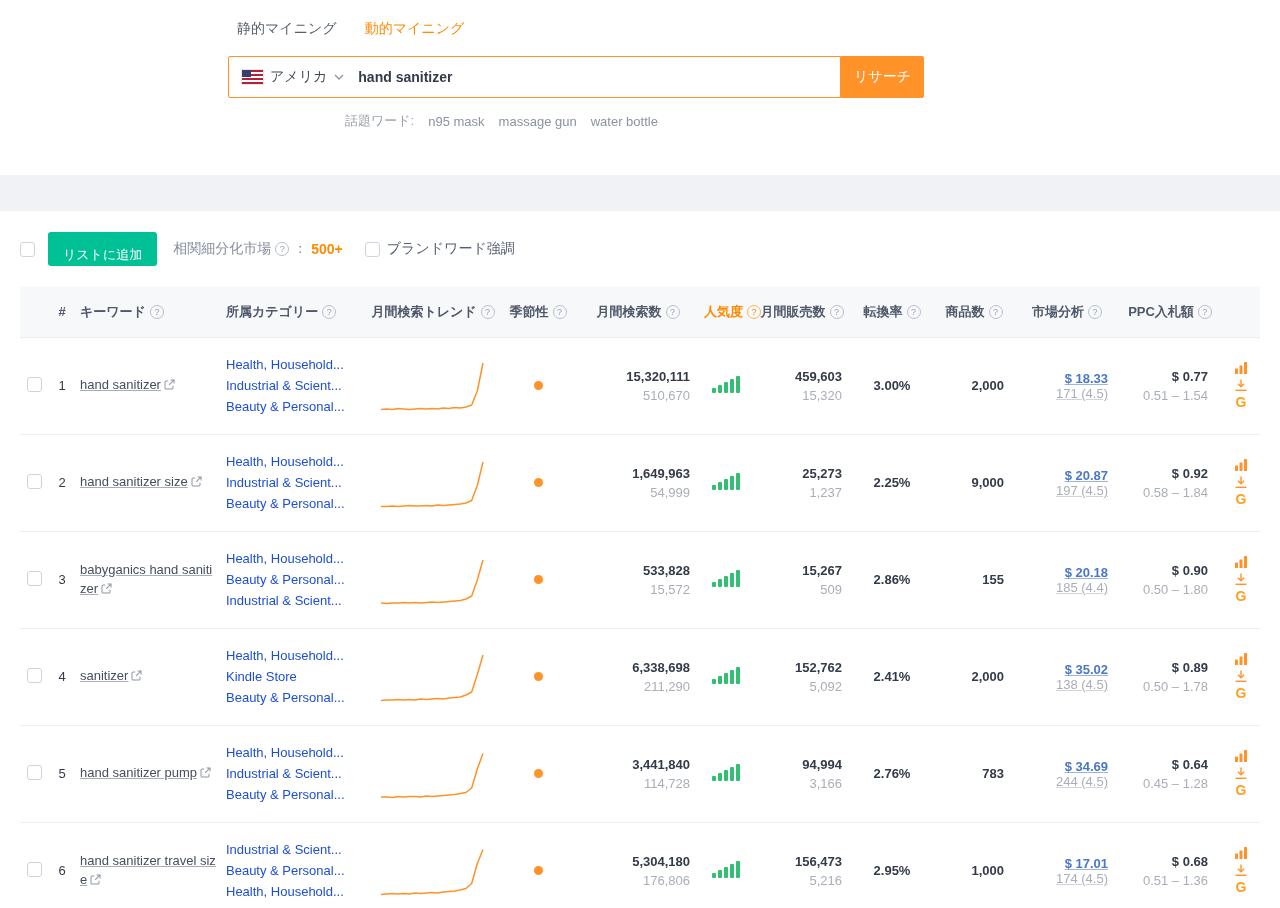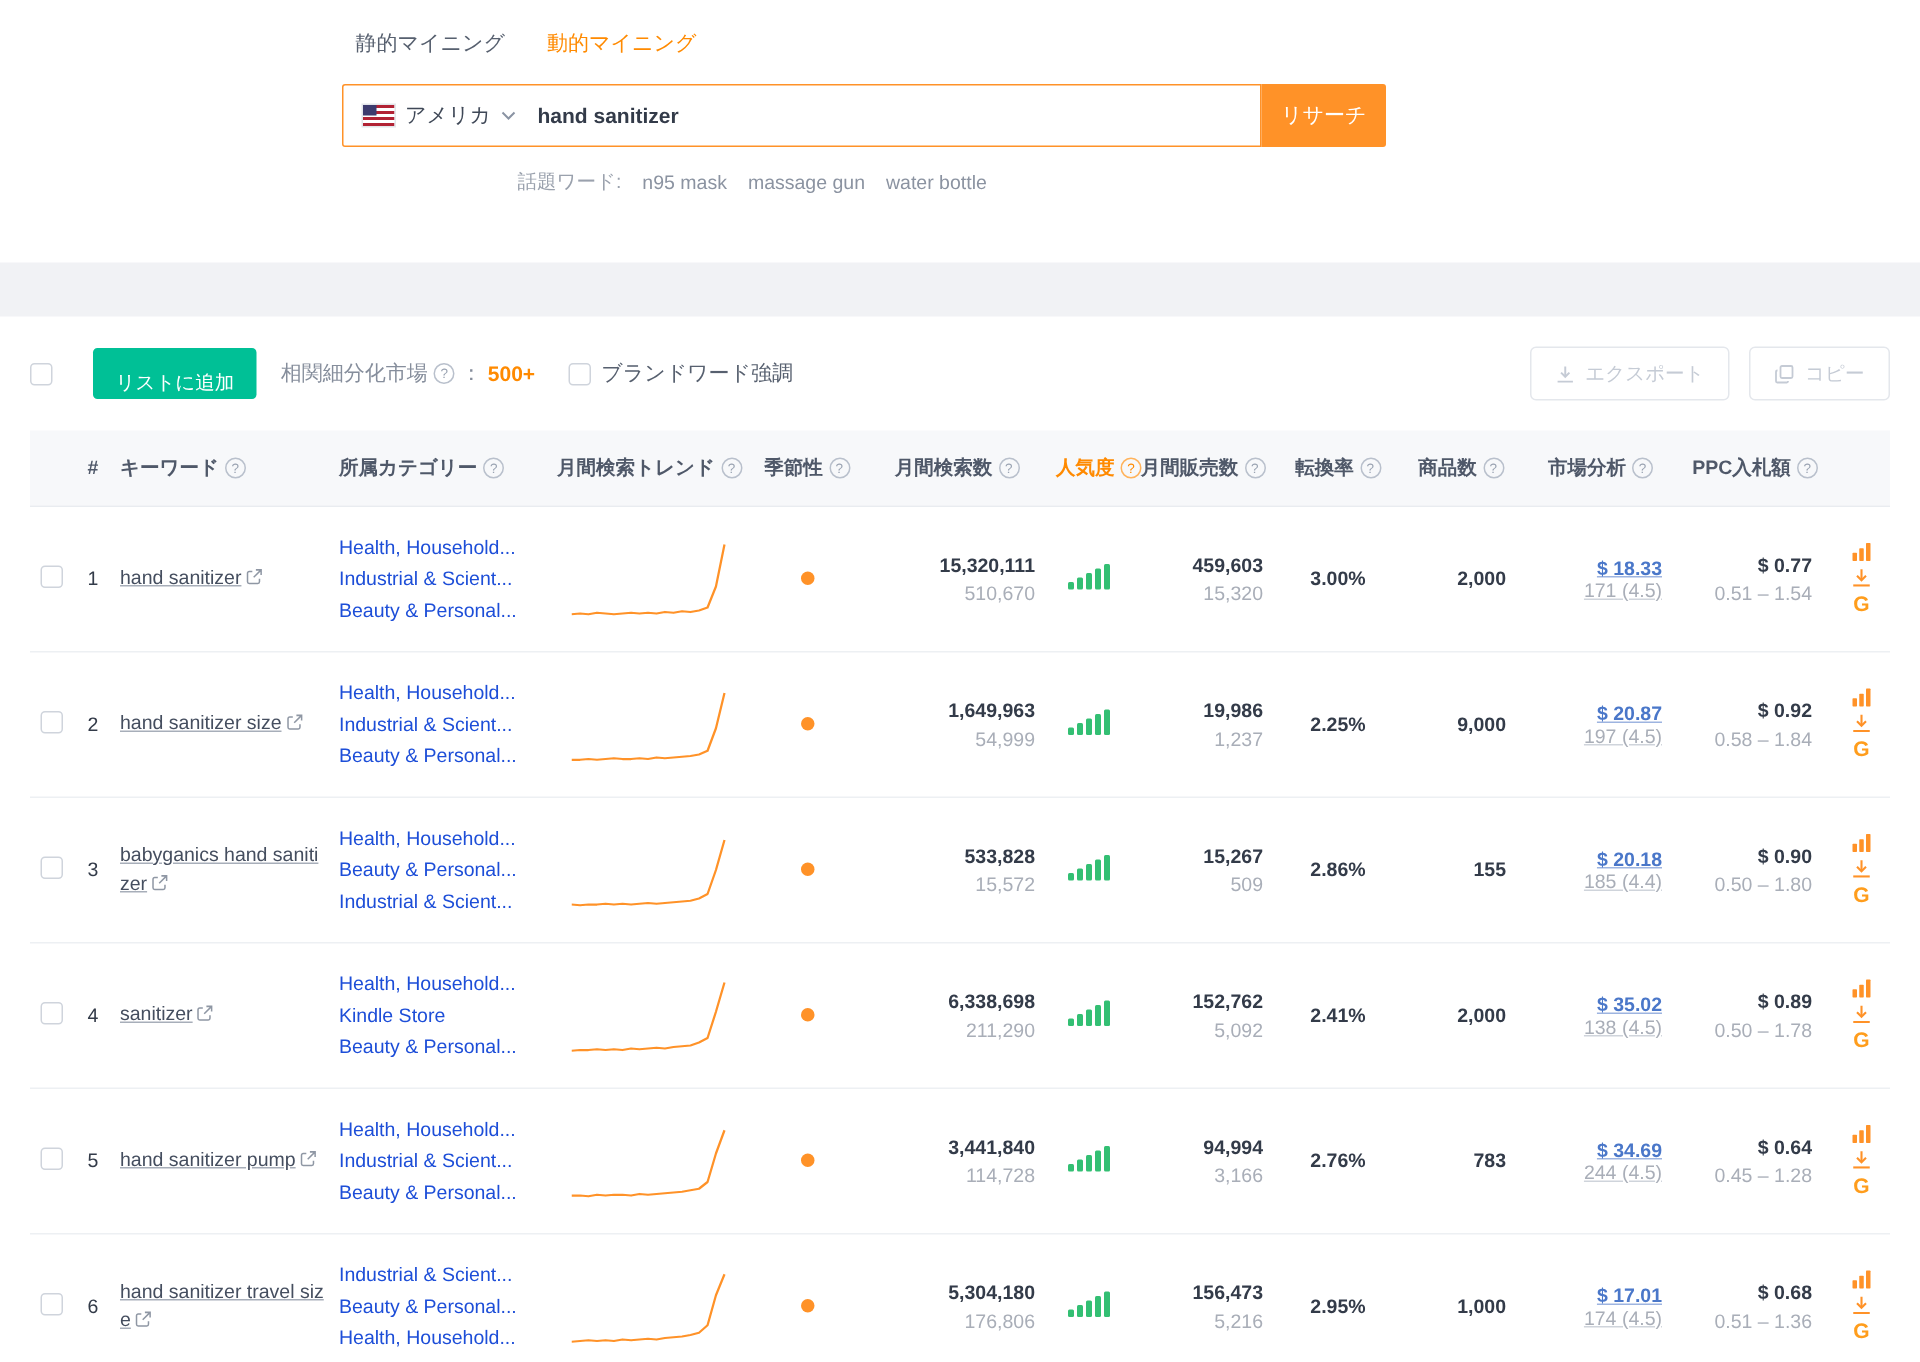--- a/index.html
+++ b/index.html
@@ -21,21 +21,21 @@
   .btn-history { margin-left:22px; padding:0 17px; border:none; background:#00c096; color:#fff; font-size:14px; font-family:inherit; border-radius:3px; cursor:pointer; }
   .hotwords { margin-left:345px; margin-top:14px; font-size:13px; color:#9aa1ad; display:flex; gap:14px; align-items:center; }
   .hotword { color:#8b93a1; text-decoration-color:#b6bcc6; cursor:pointer; }
 
   .gray-band { height:36px; background:#f1f2f5; }
 
   
   .content { padding:0 20px; }
   .toolbar { display:flex; align-items:center; margin-top:20px; height:36px; }
   .checkbox { width:15px; height:15px; border:1px solid #cfd4dc; border-radius:3px; background:#fff; display:inline-block; flex:none; cursor:pointer; }
-  .btn-add { margin-left:27px; padding:14px 15px; height:34px; border:none; background:#00c096; color:#fff; font-size:13px; font-family:inherit; border-radius:3px; cursor:pointer; }
+  .btn-add { margin-left:13px; padding:14px 15px; height:34px; border:none; background:#00c096; color:#fff; font-size:13px; font-family:inherit; border-radius:3px; cursor:pointer; }
   .niche { margin-left:16px; color:#868e9c; font-size:14px; display:flex; align-items:center; gap:4px; }
   .niche-value { color:#ff8a00; font-weight:700; }
   .brand-toggle { margin-left:22px; display:flex; align-items:center; gap:7px; color:#57606f; font-size:14px; }
   .toolbar-right { margin-left:auto; display:flex; gap:13px; }
   .btn-ghost { display:flex; align-items:center; gap:7px; padding:0 16px; height:36px; background:#fff; border:1px solid #e4e7ec; border-radius:4px; color:#c5cbd5; font-size:13px; font-family:inherit; cursor:pointer; }
 
   
   table.tbl { width:1240px; margin-top:20px; border-collapse:collapse; table-layout:fixed; }
   .tbl thead th { background:#f7f8fa; height:50px; font-size:13px; font-weight:700; color:#4f5869; border-bottom:1px solid #e9ecf0; padding:0 4px; white-space:nowrap; }
   .tbl td { height:97px; border-bottom:1px solid #edf0f3; vertical-align:middle; padding:0 4px; font-size:13px; }
@@ -101,41 +101,20 @@
     <button class="btn-add">リストに追加</button>
     <span class="niche">
       <span>相関細分化市場</span>
       <span class="help">?</span>
       <span>：</span>
       <span class="niche-value">500+</span>
     </span>
     <span class="brand-toggle">
       <span class="checkbox"></span>
       <span>ブランドワード強調</span>
-    </span>
-    <span class="toolbar-right">
-      <button class="btn-ghost">
-        <svg width="13" height="13" viewBox="0 0 14 14">
-            <g stroke="#c5cbd5" stroke-width="1.4" fill="none">
-              <path d="M7 1.5v7"></path>
-              <path d="M4 5.8l3 3 3-3"></path>
-              <path d="M1.5 12.3h11"></path>
-            </g>
-          </svg>
-        <span>エクスポート</span>
-      </button>
-      <button class="btn-ghost">
-        <svg width="13" height="13" viewBox="0 0 13 13">
-            <g stroke="#c5cbd5" stroke-width="1.2" fill="none">
-              <rect x="4" y="1" width="8" height="8" rx="1"></rect>
-              <path d="M9 11v.2a.8.8 0 0 1-.8.8H1.8a.8.8 0 0 1-.8-.8V4.8A.8.8 0 0 1 1.8 4H2"></path>
-            </g>
-          </svg>
-        <span>コピー</span>
-      </button>
     </span>
   </div>
 
   <table class="tbl">
     <colgroup>
       <col style="width:28px">
         <col style="width:28px">
         <col style="width:146px">
         <col style="width:144px">
       <col style="width:134px">
@@ -302,21 +281,21 @@
     <td class="c">
       <span class="bars">
               <i style="height:5px"></i>
               <i style="height:8px"></i>
               <i style="height:11px"></i>
               <i style="height:14px"></i>
               <i style="height:17px"></i>
             </span>
     </td>
     <td class="r" style="padding-right:10px">
-      <div class="num-main">19,986</div>
+      <div class="num-main">25,273</div>
       <div class="num-sub">1,237</div>
     </td>
     <td class="c"><span class="num-main">2.25%</span></td>
     <td class="r" style="padding-right:12px"><span class="num-main">9,000</span></td>
     <td class="r" style="padding-right:10px">
       <div><span class="price-link">$ 20.87</span></div>
       <div><span class="reviews">197 (4.5)</span></div>
     </td>
     <td class="r" style="padding-right:14px">
       <div class="num-main">$ 0.92</div>

